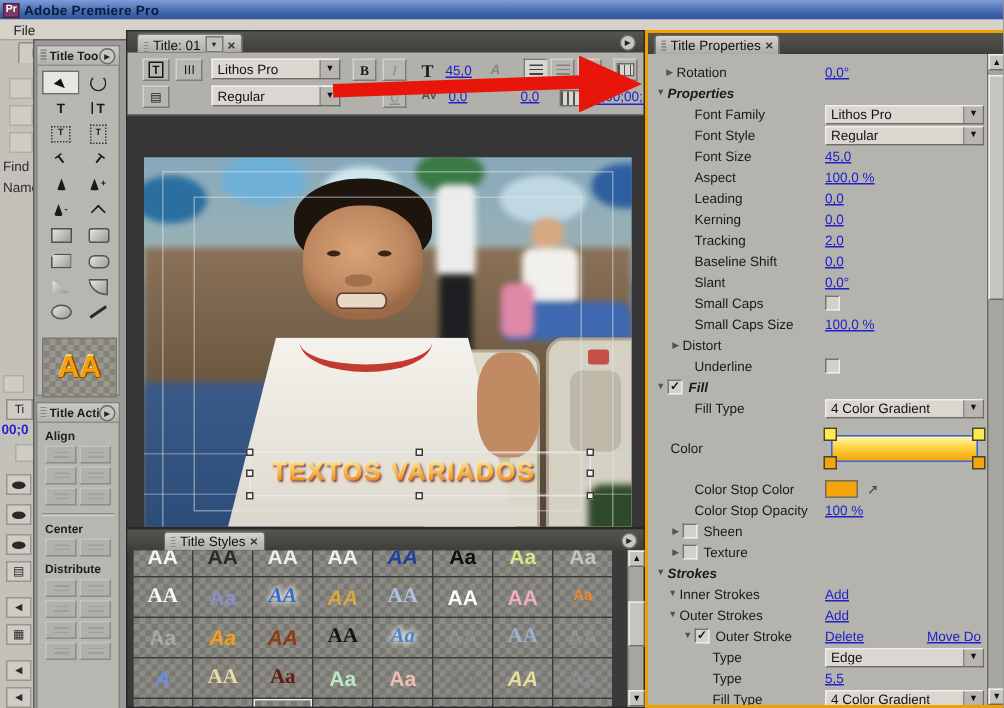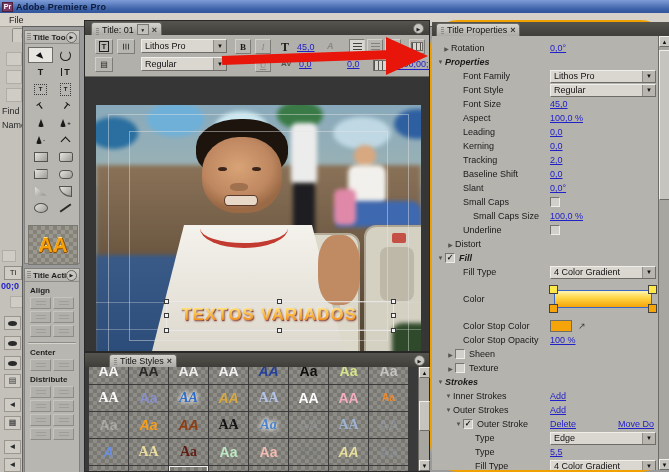--- a/index.html
+++ b/index.html
@@ -133,21 +133,21 @@
   .swatch .it{font-style:italic;}
   .swatch .gl{text-shadow:0 0 4px #FFFFFF,0 0 6px #FFFFFF;}
   .swatch .dim{opacity:.4;}
   .swatch .sm{font-size:10px;}
   .vscroll{position:absolute;width:11px;background:#A8A6A0;border-left:1px solid #6E6C66;box-sizing:border-box;}
   .sbtn{position:absolute;left:0;width:11px;height:11px;background:#C6C4BE;border:1px solid #F0EEE8;border-right-color:#6E6C66;border-bottom-color:#6E6C66;
         box-sizing:border-box;font-size:6px;color:#111;display:flex;align-items:center;justify-content:center;}
   .sthumb{position:absolute;left:0;width:11px;background:#C6C4BE;border:1px solid #F0EEE8;border-right-color:#6E6C66;border-bottom-color:#6E6C66;box-sizing:border-box;}
   
   .props{left:430px;top:20px;width:239px;height:452px;box-sizing:border-box;background:#B5B3AE;
-         border-left:2px solid #F0A100;border-top:2px solid #F0A100;border-bottom:2px solid #F0A100;border-radius:28px;}
+         border-left:2px solid #F0A100;border-top:2px solid #F0A100;border-bottom:2px solid #F0A100;}
   .props .tabstrip{height:14px;}
   .propbody{position:absolute;left:0;top:14px;right:0;bottom:0;background:#B5B3AE;overflow:hidden;}
   .prows{position:absolute;left:0;top:5px;right:12px;}
   .prow{position:relative;height:14px;display:flex;align-items:center;}
   .prow.tall{height:40px;}
   .parr{font-size:6px;color:#55534E;width:9px;flex:none;text-align:center;}
   .pcb{width:10px;height:10px;background:#D2D0CA;border:1px solid #77756F;border-right-color:#EEECE6;border-bottom-color:#EEECE6;
        box-sizing:border-box;flex:none;font-size:8px;font-weight:bold;color:#111;line-height:8px;text-align:center;margin-right:4px;}
   .plabel{font-size:9px;color:#1A1A1A;white-space:nowrap;}
   .plabel.b{font-weight:bold;font-style:italic;}
@@ -703,56 +703,56 @@
               <span class="pval">0,0°</span>
             </span>
           </div>
           <div class="prow" style="padding-left: 22px;">
             <span class="parr">&nbsp;</span>
             <span class="plabel">Small Caps</span>
             <span class="pctl">
               <span class="pcb" style="margin-right: 0px;"></span>
             </span>
           </div>
-          <div class="prow" style="padding-left: 32px;">
+          <div class="prow" style="padding-left: 22px;">
             <span class="parr">&nbsp;</span>
             <span class="plabel">Small Caps Size</span>
             <span class="pctl">
               <span class="pval">100,0 %</span>
-            </span>
-          </div>
-          <div class="prow" style="padding-left: 22px;">
-            <span class="parr">&nbsp;</span>
-            <span class="plabel">Underline</span>
-            <span class="pctl">
-              <span class="pcb" style="margin-right: 0px;"></span>
             </span>
           </div>
           <div class="prow" style="padding-left: 14px;">
             <span class="parr">▶</span>
             <span class="plabel">Distort</span>
             <span class="pctl"></span>
+          </div>
+          <div class="prow" style="padding-left: 22px;">
+            <span class="parr">&nbsp;</span>
+            <span class="plabel">Underline</span>
+            <span class="pctl">
+              <span class="pcb" style="margin-right: 0px;"></span>
+            </span>
           </div>
           <div class="prow" style="padding-left: 4px;">
             <span class="parr">▼</span>
             <span class="pcb">✓</span>
             <span class="plabel b">Fill</span>
             <span class="pctl"></span>
           </div>
           <div class="prow" style="padding-left: 22px;">
             <span class="parr">&nbsp;</span>
             <span class="plabel">Fill Type</span>
             <span class="pctl">
               <span class="pdd">
                 <span class="ddlbl">4 Color Gradient</span>
                 <span class="ddarr">▼</span>
               </span>
             </span>
           </div>
-          <div class="prow tall" style="padding-left: 22px; text-align: center;">
+          <div class="prow tall" style="padding-left: 6px; text-align: center;">
             <span class="parr">&nbsp;</span>
             <span class="plabel">Color</span>
             <span class="pctl">
               <span class="gradwrap">
                 <span class="gradswatch"></span>
                 <span class="gh" style="top: -1px; left: -1px; background: rgb(255, 232, 74);"></span>
                 <span class="gh" style="top: -1px; right: -1px; background: rgb(255, 232, 74);"></span>
                 <span class="gh" style="bottom: -1px; left: -1px; background: rgb(245, 164, 9);"></span>
                 <span class="gh" style="bottom: -1px; right: -1px; background: rgb(245, 164, 9);"></span>
               </span>

